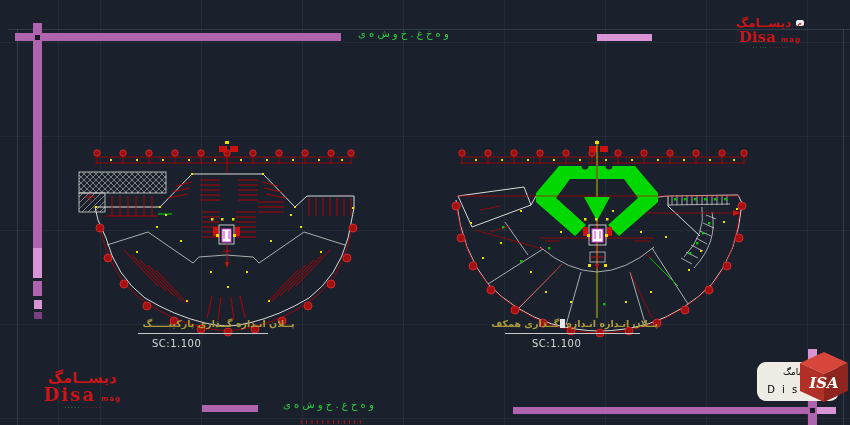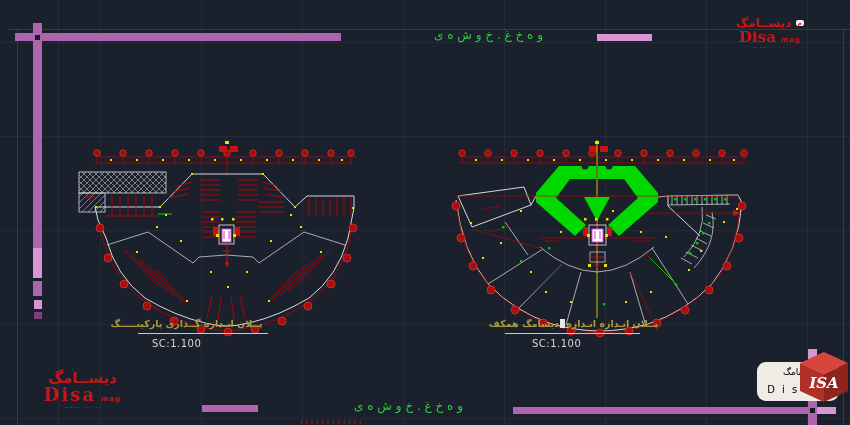--- a/index.html
+++ b/index.html
@@ -18,21 +18,21 @@
   }
   .frame-line{position:absolute;background:rgba(160,175,200,.18);}
   
   .pl{position:absolute;background:var(--purple,#b164ae);}
   .pl.light{background:var(--purple-light,#d894d4);}
   .pl.dark{background:var(--purple-dark,#7a4080);}
   .pl.dot{background:#151b25;}
   
   .green-text{
     position:absolute;color:var(--green-text,#2ecc40);
-    font-size:12px;letter-spacing:3px;text-align:right;direction:rtl;white-space:nowrap;
+    font-size:10px;letter-spacing:3px;text-align:left;direction:rtl;white-space:nowrap;
   }
   .red-marks{
     position:absolute;color:#cc1111;font-size:9px;letter-spacing:4px;
     height:5px;overflow:hidden;white-space:nowrap;
   }
   
   .caption{
     position:absolute;color:var(--caption,#ad9b3a);font-size:9.5px;font-weight:bold;
     text-align:center;direction:rtl;white-space:nowrap;
   }
@@ -367,26 +367,26 @@
     </g>
     <g fill="#00c800">
       <rect x="502" y="226" width="2.4" height="2.4"></rect>
         <rect x="548" y="247" width="2.4" height="2.4"></rect>
       <rect x="603" y="303" width="2.4" height="2.4"></rect>
         <rect x="520" y="260" width="2.4" height="2.4"></rect>
     </g>
   </g>
 </svg>
 
-<div class="caption" style="left:104px;top:318px;width:165px;">پــلان انـدازه گــذاری پارکینـــــگ</div>
+<div class="caption" style="left:136px;top:318px;width:165px;">پــلان انـدازه گــذاری پارکینـــــگ</div>
 <div class="cap-underline" style="left:138px;top:333px;width:130px;"></div>
 <div class="scale-label" style="left:152px;top:338px;">SC:1.100</div>
 
 <div class="caption" style="left:498px;top:318px;width:160px;">
-  <span>پــلان انـدازه انـدازه</span><span class="cursor"></span><span>ديسامگ همکف</span>
+  <span>پــلان انـدازه انـدازه</span><span class="cursor"></span><span>گــذاری همکف</span>
 </div>
 <div class="cap-underline" style="left:505px;top:333px;width:135px;"></div>
 <div class="scale-label" style="left:532px;top:338px;">SC:1.100</div>
 
 <div class="logo" style="left:732px;top:17px;width:76px;">
   <div class="callig" style="font-size:12px;">
     <span class="chip">م</span>
     <span>ديســامگ</span>
   </div>
   <div>

